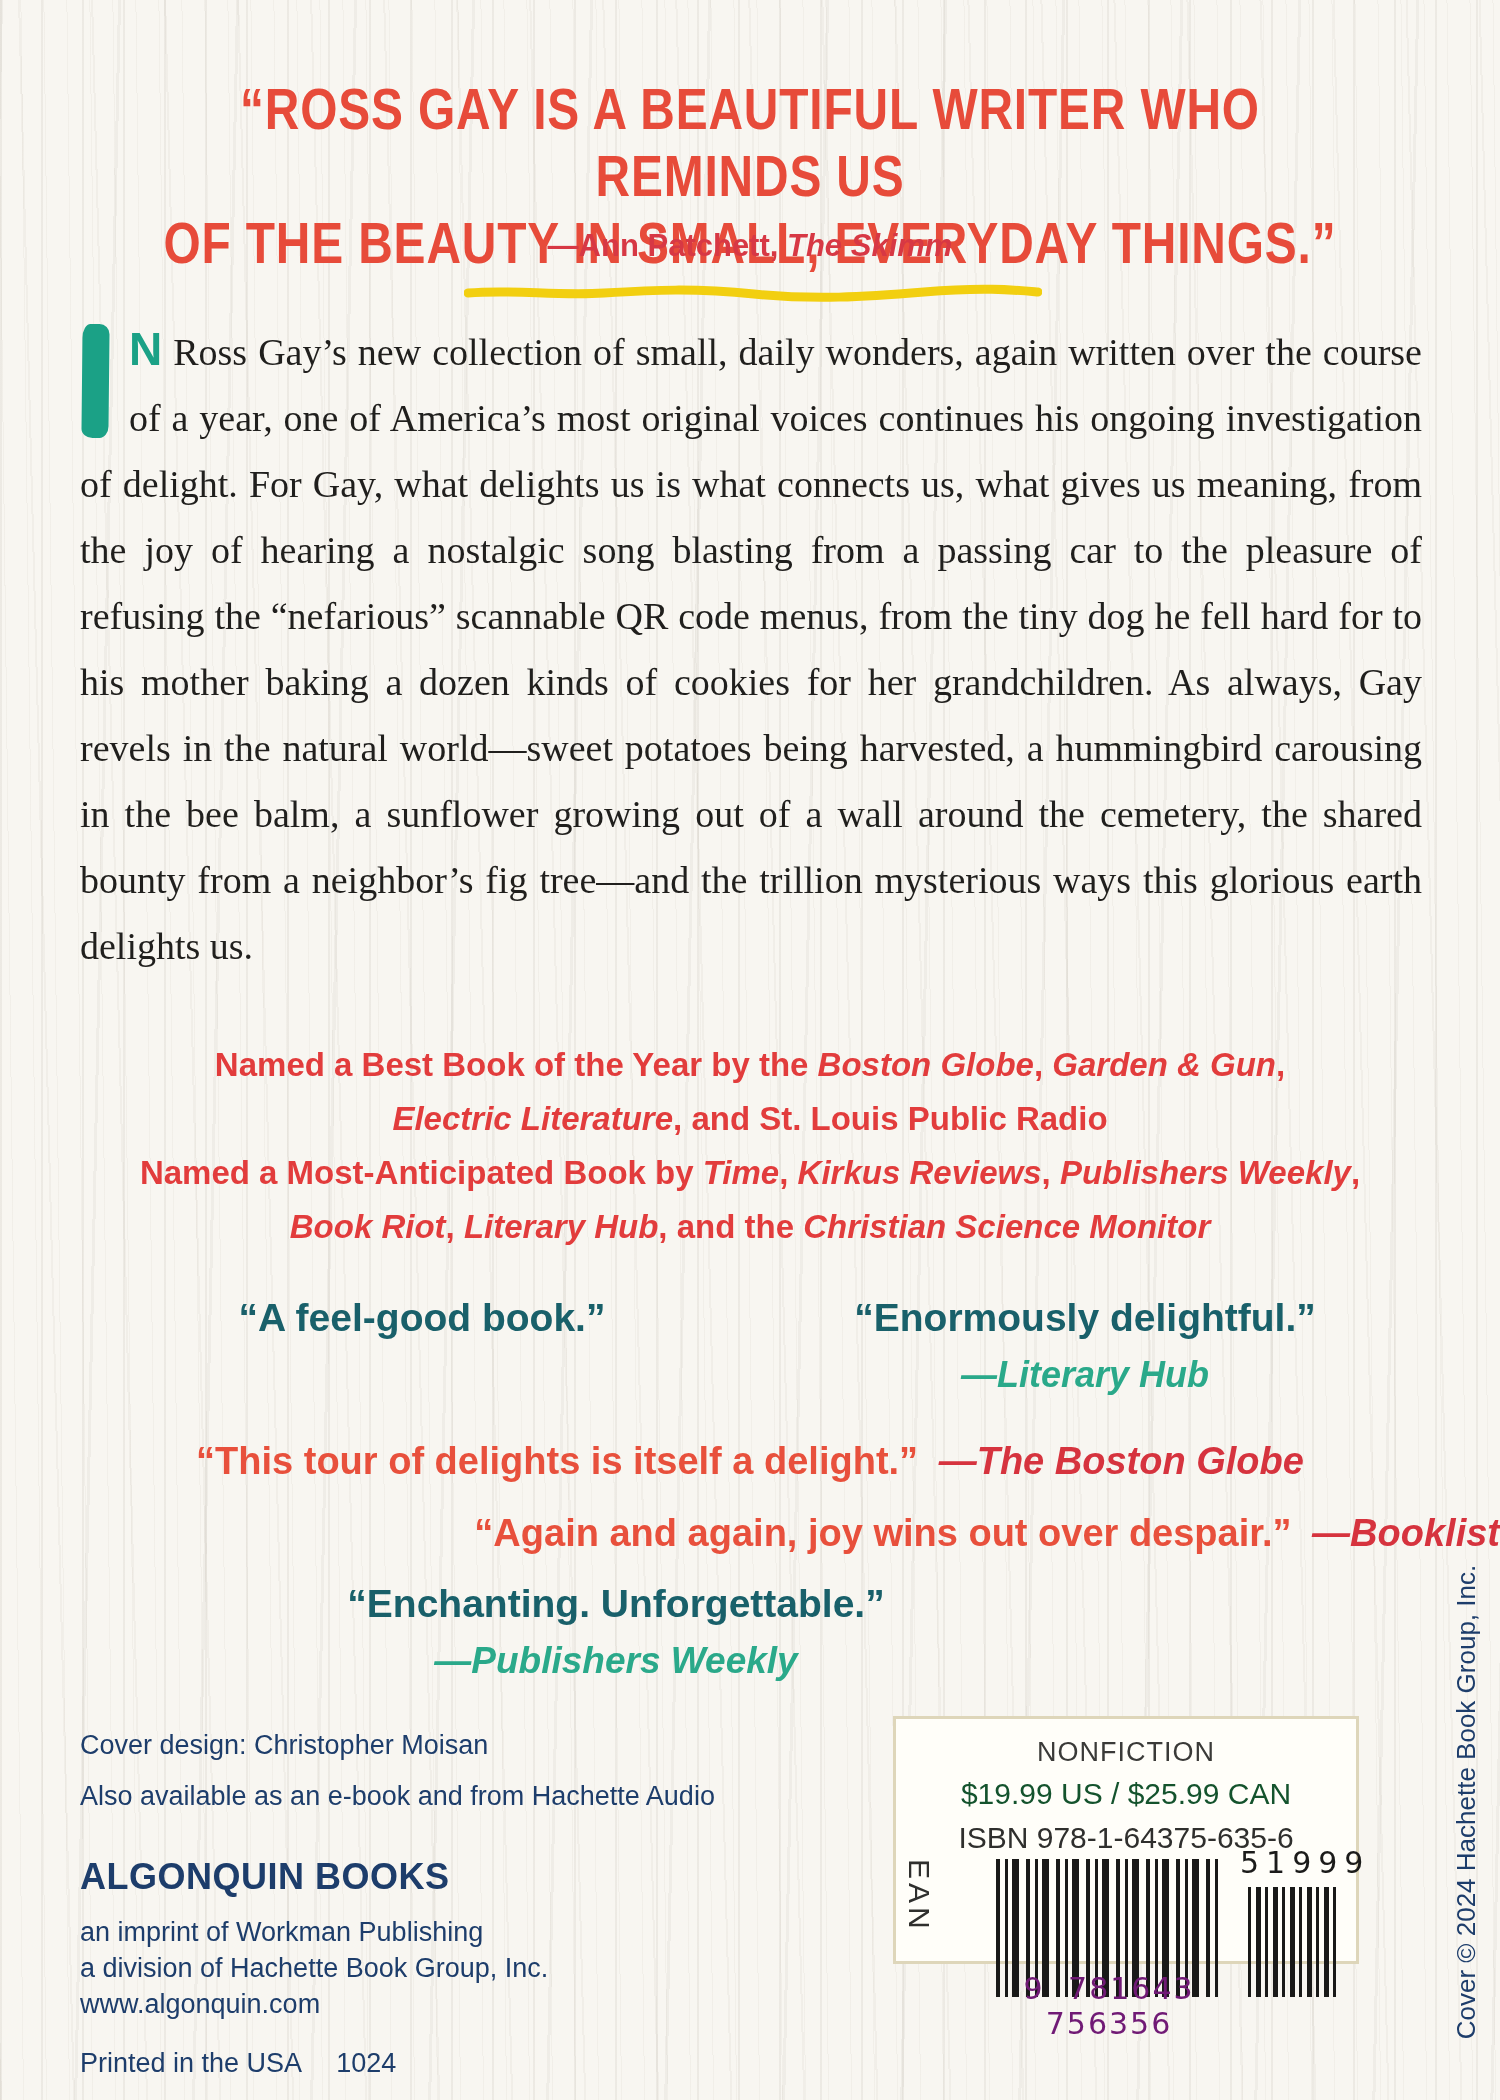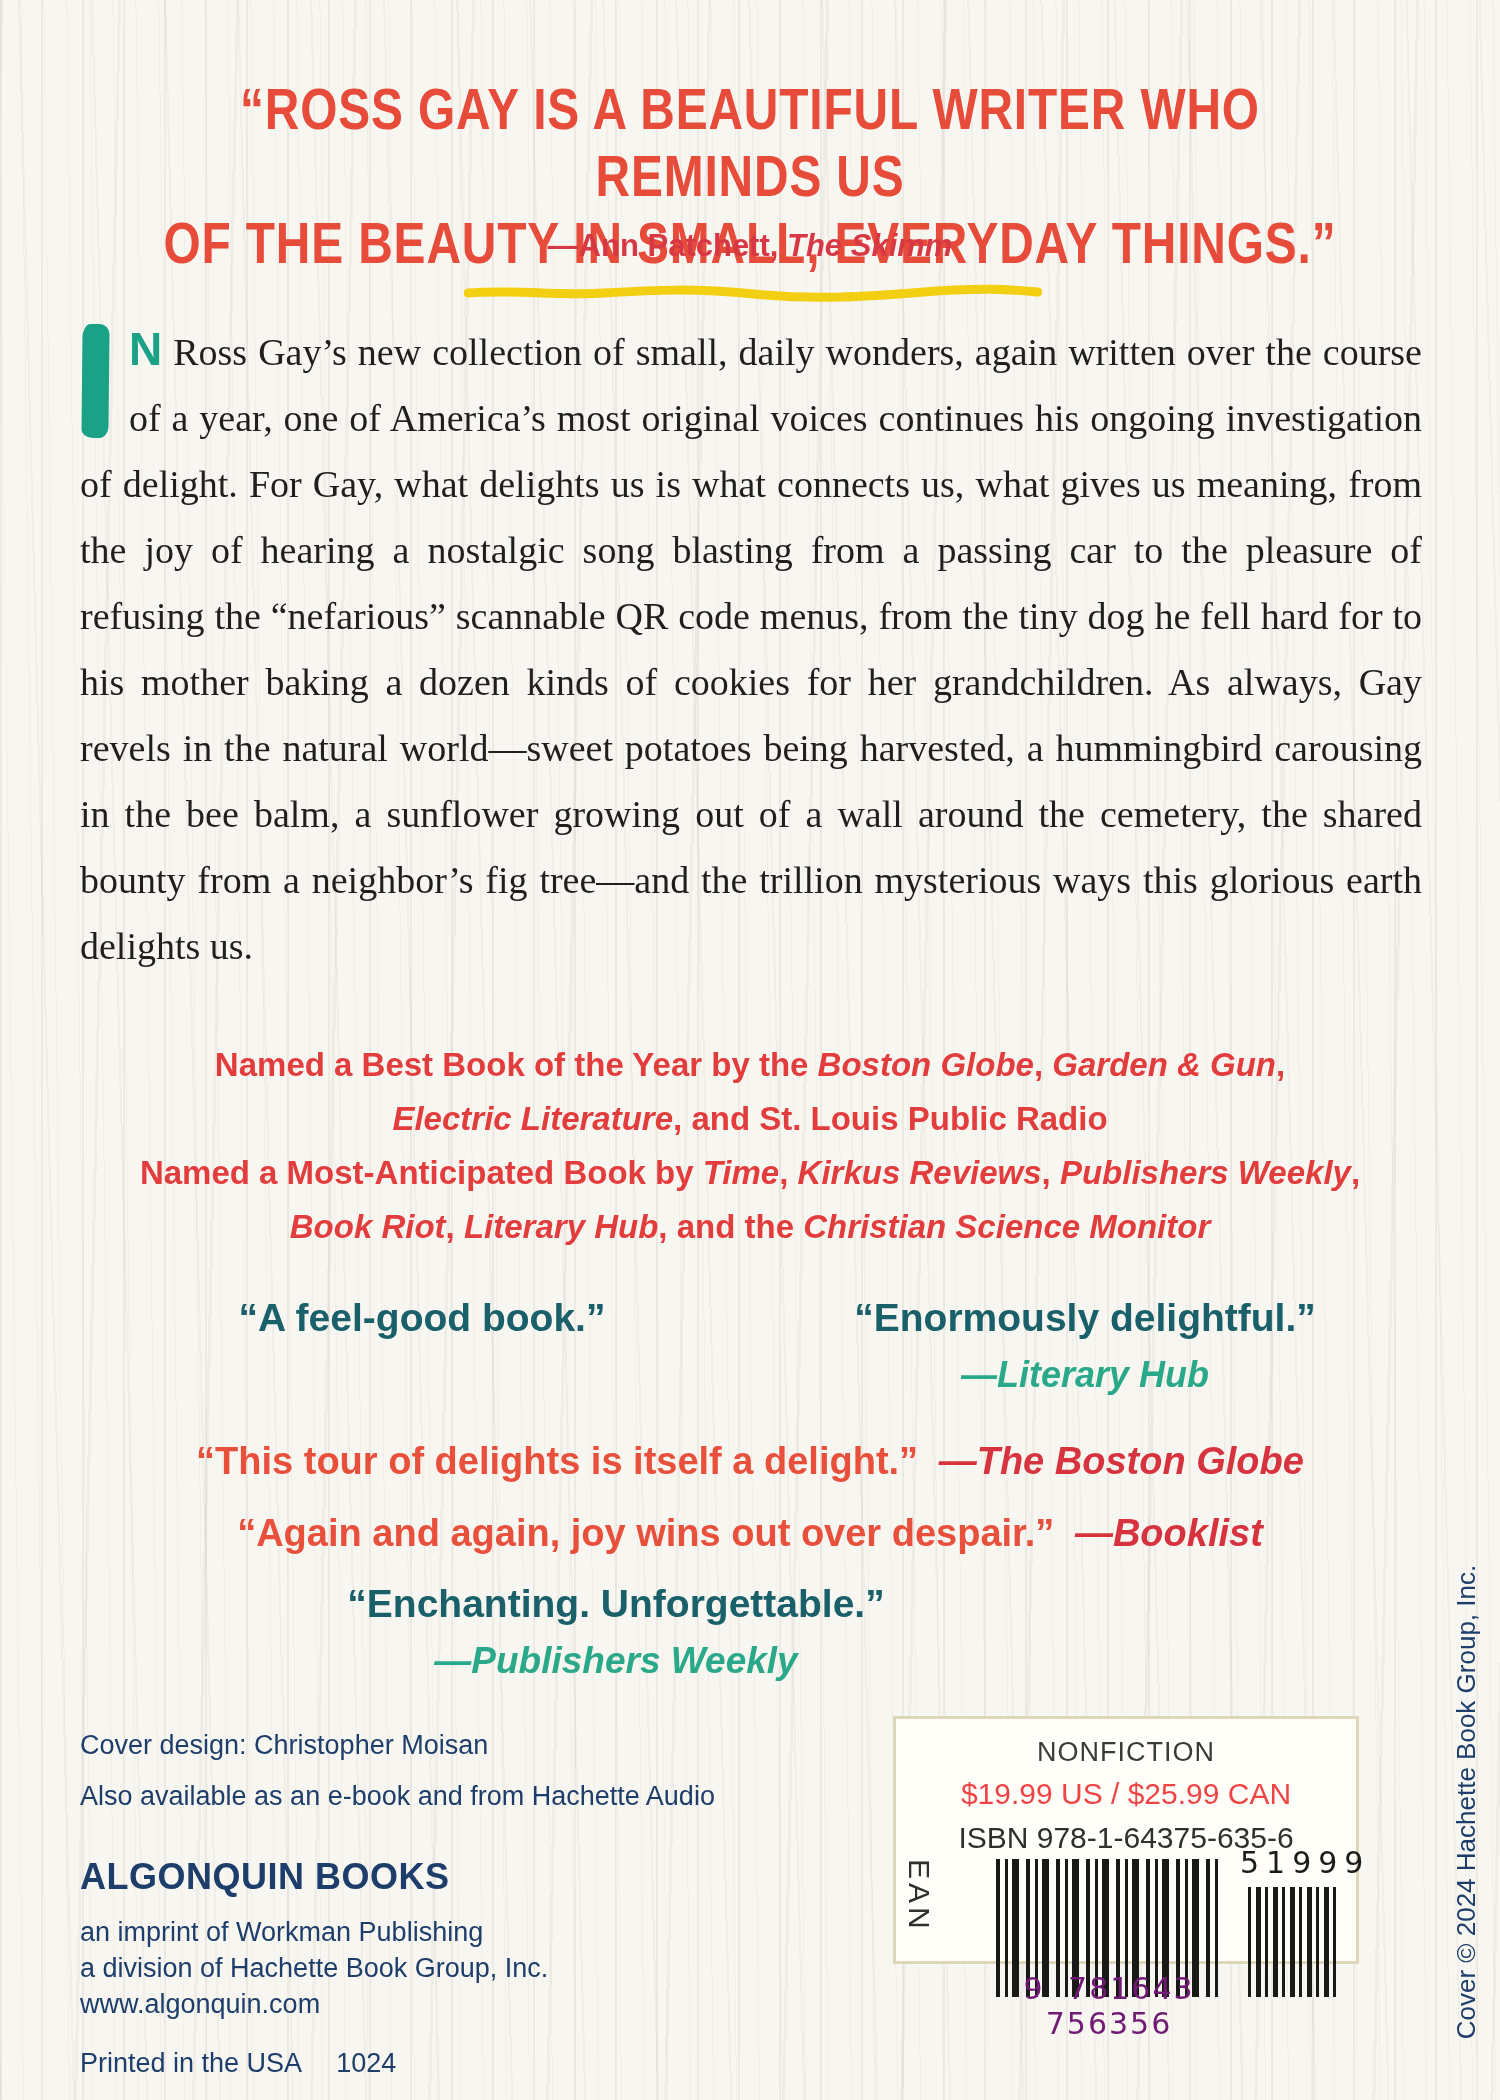--- a/index.html
+++ b/index.html
@@ -51,41 +51,41 @@
   .review-col .q{color:#19606a; font-weight:700; font-size:39px;}
   .review-col .s{color:#2aa98a; font-weight:700; font-style:italic; font-size:36px; margin-top:14px;}
   .col-left{left:130px; width:584px;}
   .col-right{left:792px; width:586px;}
   .review-line{
     position:absolute; left:0; width:1500px; text-align:center; font-size:38px;
   }
   .review-line .q{color:#e8503c; font-weight:700;}
   .review-line .s{color:#d6333e; font-weight:700; font-style:italic; margin-left:10px;}
   .line-a{top:1440px;}
-  .line-b{top:1512px;}
+  .line-b{top:1512px;text-align:right;}
   .review-final{position:absolute; top:1582px; left:0; width:1232px; text-align:center;}
   .review-final .q{color:#19606a; font-weight:700; font-size:39px;}
   .review-final .s{color:#2aa98a; font-weight:700; font-style:italic; font-size:37px; margin-top:14px;}
   
   .publisher{position:absolute; top:1730px; left:80px; color:#1d3d6b; font-size:27px;}
   .publisher .row-ebook{margin-top:20px;}
   .publisher .row-name{margin-top:44px; font-weight:800; font-size:36px; letter-spacing:0.5px;}
   .publisher .row-imprint{margin-top:16px; line-height:36px;}
   .publisher .row-division,.publisher .row-site{line-height:36px;}
   .publisher .row-printed{margin-top:26px;}
   .publisher .print-code{margin-left:34px;}
   
   .barcode-box{
     position:absolute; left:893px; top:1716px; width:466px; height:248px;
     background:#fffef9; border:3px solid #ded6ba; box-sizing:border-box;
   }
   .bb-cat{position:absolute; top:18px; left:0; width:100%; text-align:center;
     color:#3a3a38; font-size:27px; letter-spacing:1px;}
   .bb-price{position:absolute; top:58px; left:0; width:100%; text-align:center;
-    color:#ef4444; font-size:30px;}
+    color:#14532d; font-size:30px;}
   .bb-isbn{position:absolute; top:102px; left:0; width:100%; text-align:center;
     color:#2f2f2d; font-size:30px;}
   .bb-ean{position:absolute; left:-12px; top:158px; width:70px; text-align:center;
     color:#2f2f2d; font-size:30px; letter-spacing:4px; transform:rotate(90deg);}
   .bars-main{
     position:absolute; left:100px; top:140px; width:226px; height:138px;
     background:repeating-linear-gradient(90deg,#191918 0 4px,rgba(0,0,0,0) 4px 9px,#191918 9px 12px,rgba(0,0,0,0) 12px 16px,#191918 16px 23px,rgba(0,0,0,0) 23px 30px);
   }
   .bb-digits{position:absolute; left:78px; top:252px; width:270px; text-align:center;
     color:#701a75; font-family:"DejaVu Sans", sans-serif; font-size:30px; letter-spacing:2px; word-spacing:12px;}

